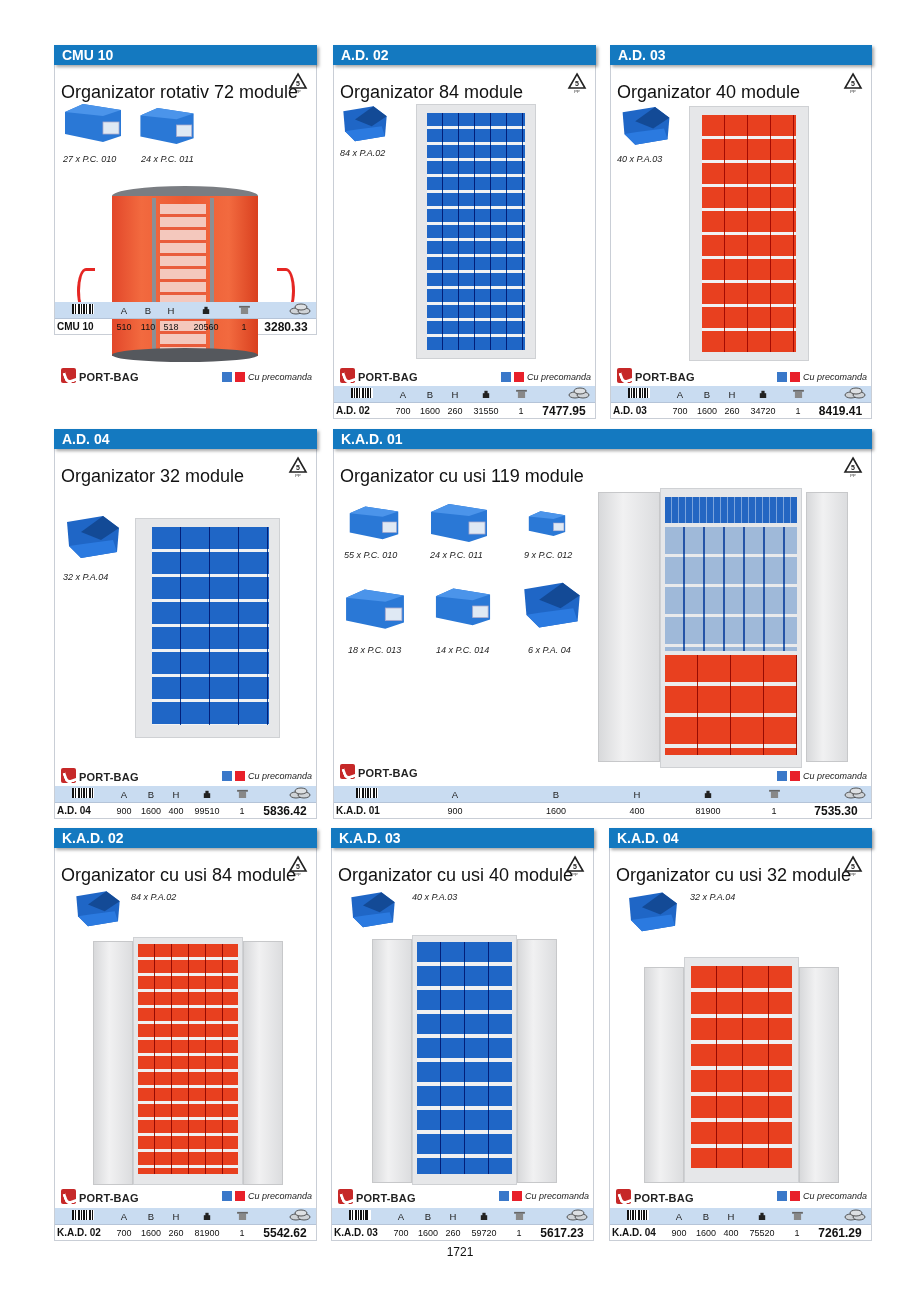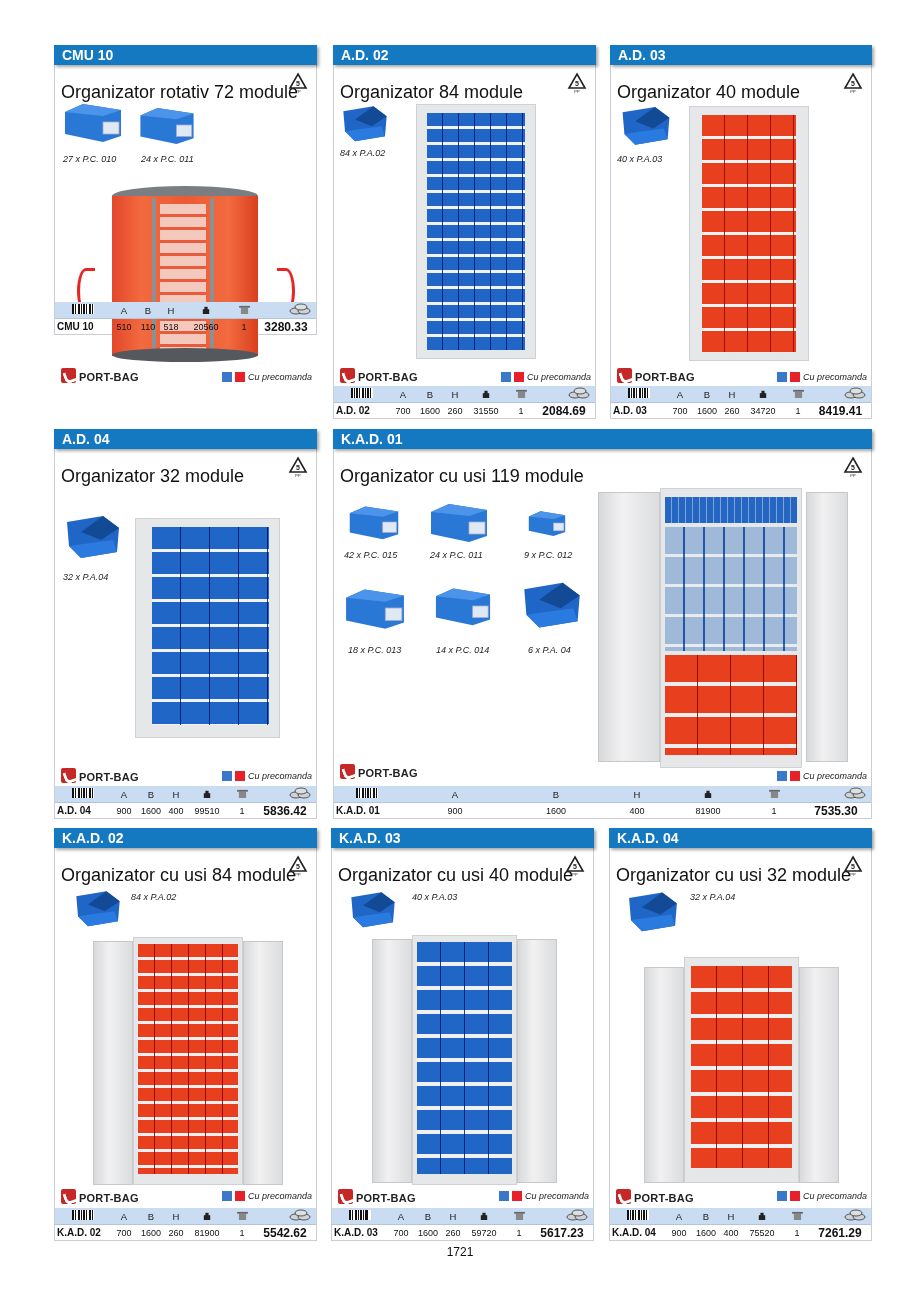--- a/index.html
+++ b/index.html
@@ -166,21 +166,21 @@
             <use href="#coins"></use>
           </svg></span>
     </div>
     <div class="row">
       <span class="code" style="width:56px">A.D. 02</span>
       <span class="c" style="width:26px">700</span>
       <span class="c" style="width:28px">1600</span>
       <span class="c" style="width:22px">260</span>
       <span class="c" style="width:40px">31550</span>
       <span class="c" style="width:30px">1</span>
-      <span class="price" style="flex:1">2084.69</span>
+      <span class="price" style="flex:1">7477.95</span>
     </div>
   </div>
 </div>
 
 <div class="card" style="left:610px;top:45px;width:262px;height:374px">
   <div class="hdr">A.D. 03</div>
   <div class="title">Organizator 40 module</div>
   <svg class="recycle">
       <use href="#recy"></use>
     </svg>
@@ -286,21 +286,21 @@
     </svg>
   <svg class="bin" style="left:14px;top:72px;width:52px;height:40px">
       <use href="#drawer"></use>
     </svg>
   <svg class="bin" style="left:94px;top:72px;width:62px;height:40px">
       <use href="#drawer"></use>
     </svg>
   <svg class="bin" style="left:182px;top:80px;width:62px;height:26px">
       <use href="#drawer"></use>
     </svg>
-  <div class="cap" style="left:10px;top:120px">42 x P.C. 015</div>
+  <div class="cap" style="left:10px;top:120px">55 x P.C. 010</div>
   <div class="cap" style="left:96px;top:120px">24 x P.C. 011</div>
   <div class="cap" style="left:190px;top:120px">9 x P.C. 012</div>
   <svg class="bin" style="left:10px;top:152px;width:62px;height:52px">
       <use href="#drawer"></use>
     </svg>
   <svg class="bin" style="left:100px;top:150px;width:58px;height:52px">
       <use href="#drawer"></use>
     </svg>
   <svg class="bin" style="left:186px;top:146px;width:64px;height:54px">
       <use href="#openbin"></use>

